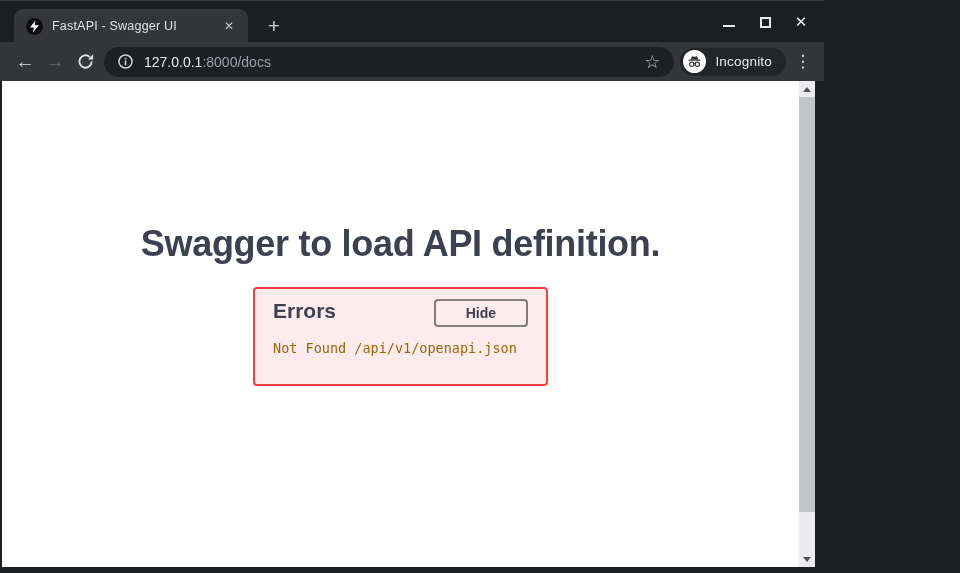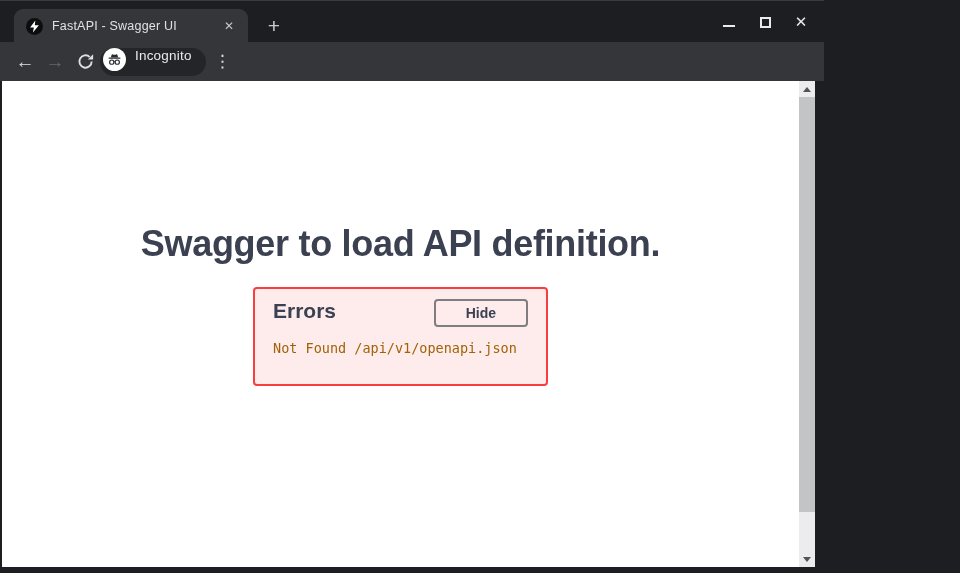--- a/index.html
+++ b/index.html
@@ -36,21 +36,21 @@
     flex: 1; height: 30px; background: #1f2024; border-radius: 15px;
     display: flex; align-items: center; padding: 0 14px; margin: 0 6px 0 4px; min-width: 0;
   }
   .info-icon { flex: none; margin-right: 11px; display: flex; }
   .url { font-size: 14px; white-space: nowrap; overflow: hidden; flex: 1; }
   .url-host { color: #e8eaed; }
   .url-path { color: #9aa0a6; }
   .star-icon { flex: none; color: #c0c3c7; font-size: 18px; line-height: 1; margin-left: 8px; }
   .incog-badge {
     flex: none; height: 28px; background: #232528; border-radius: 14px;
-    display: flex; gap: 9px; padding: 0 14px 0 3px;
+    display: flex; align-items: center; gap: 9px; padding: 0 14px 0 3px;
     color: #e8eaed; font-size: 13.5px; letter-spacing: .2px;
   }
   .incog-circle { width: 23px; height: 23px; background: #ffffff; border-radius: 50%; display: flex; align-items: center; justify-content: center; }
   .menu-dots { flex: none; width: 26px; text-align: center; color: #dde0e3; font-size: 17px; margin-left: 4px; }
 
   
   .content-row { flex: 1; display: flex; padding: 0 9px 6px 2px; min-height: 0; }
   .page { flex: 1; background: #ffffff; text-align: center; padding-top: 142px; overflow: hidden; }
   .page-heading { font-size: 36px; font-weight: bold; color: #3b4151; letter-spacing: -0.3px; }
 
@@ -109,20 +109,31 @@
 
   <div class="toolbar">
     <div class="nav-btn">←</div>
     <div class="nav-btn disabled">→</div>
     <div class="nav-btn reload-btn">
       <svg width="17" height="17" viewBox="0 0 16 16">
         <path d="M 13.8 8 A 5.8 5.8 0 1 1 11.9 3.7" fill="none" stroke="#dde0e3" stroke-width="1.8"></path>
         <polygon points="15.2,1.2 15.2,6.2 10.2,6.2" fill="#dde0e3"></polygon>
       </svg>
     </div>
+    <div class="omnibox">
+      <span class="info-icon">
+        <svg width="15" height="15" viewBox="0 0 16 16">
+          <circle cx="8" cy="8" r="7" fill="none" stroke="#cfd2d6" stroke-width="1.6"></circle>
+          <rect x="7.2" y="7" width="1.7" height="5" fill="#cfd2d6"></rect>
+          <rect x="7.2" y="4" width="1.7" height="1.8" fill="#cfd2d6"></rect>
+        </svg>
+      </span>
+      <span class="url"><span class="url-host">127.0.0.1</span><span class="url-path">:8000/docs</span></span>
+      <span class="star-icon">☆</span>
+    </div>
     <div class="incog-badge">
       <span class="incog-circle">
         <svg width="15" height="15" viewBox="0 0 24 24">
           <path d="M6.2 8.6 L7.4 4.4 Q7.7 3.4 8.7 3.7 L10.6 4.3 Q12 4.7 13.4 4.3 L15.3 3.7 Q16.3 3.4 16.6 4.4 L17.8 8.6 Z" fill="#2b2c30"></path>
           <rect x="2.5" y="8.8" width="19" height="2.1" rx="1" fill="#2b2c30"></rect>
           <circle cx="7.6" cy="16.2" r="3.4" fill="none" stroke="#2b2c30" stroke-width="1.9"></circle>
           <circle cx="16.4" cy="16.2" r="3.4" fill="none" stroke="#2b2c30" stroke-width="1.9"></circle>
           <path d="M10.8 15.6 Q12 14.8 13.2 15.6" fill="none" stroke="#2b2c30" stroke-width="1.5"></path>
         </svg>
       </span>

